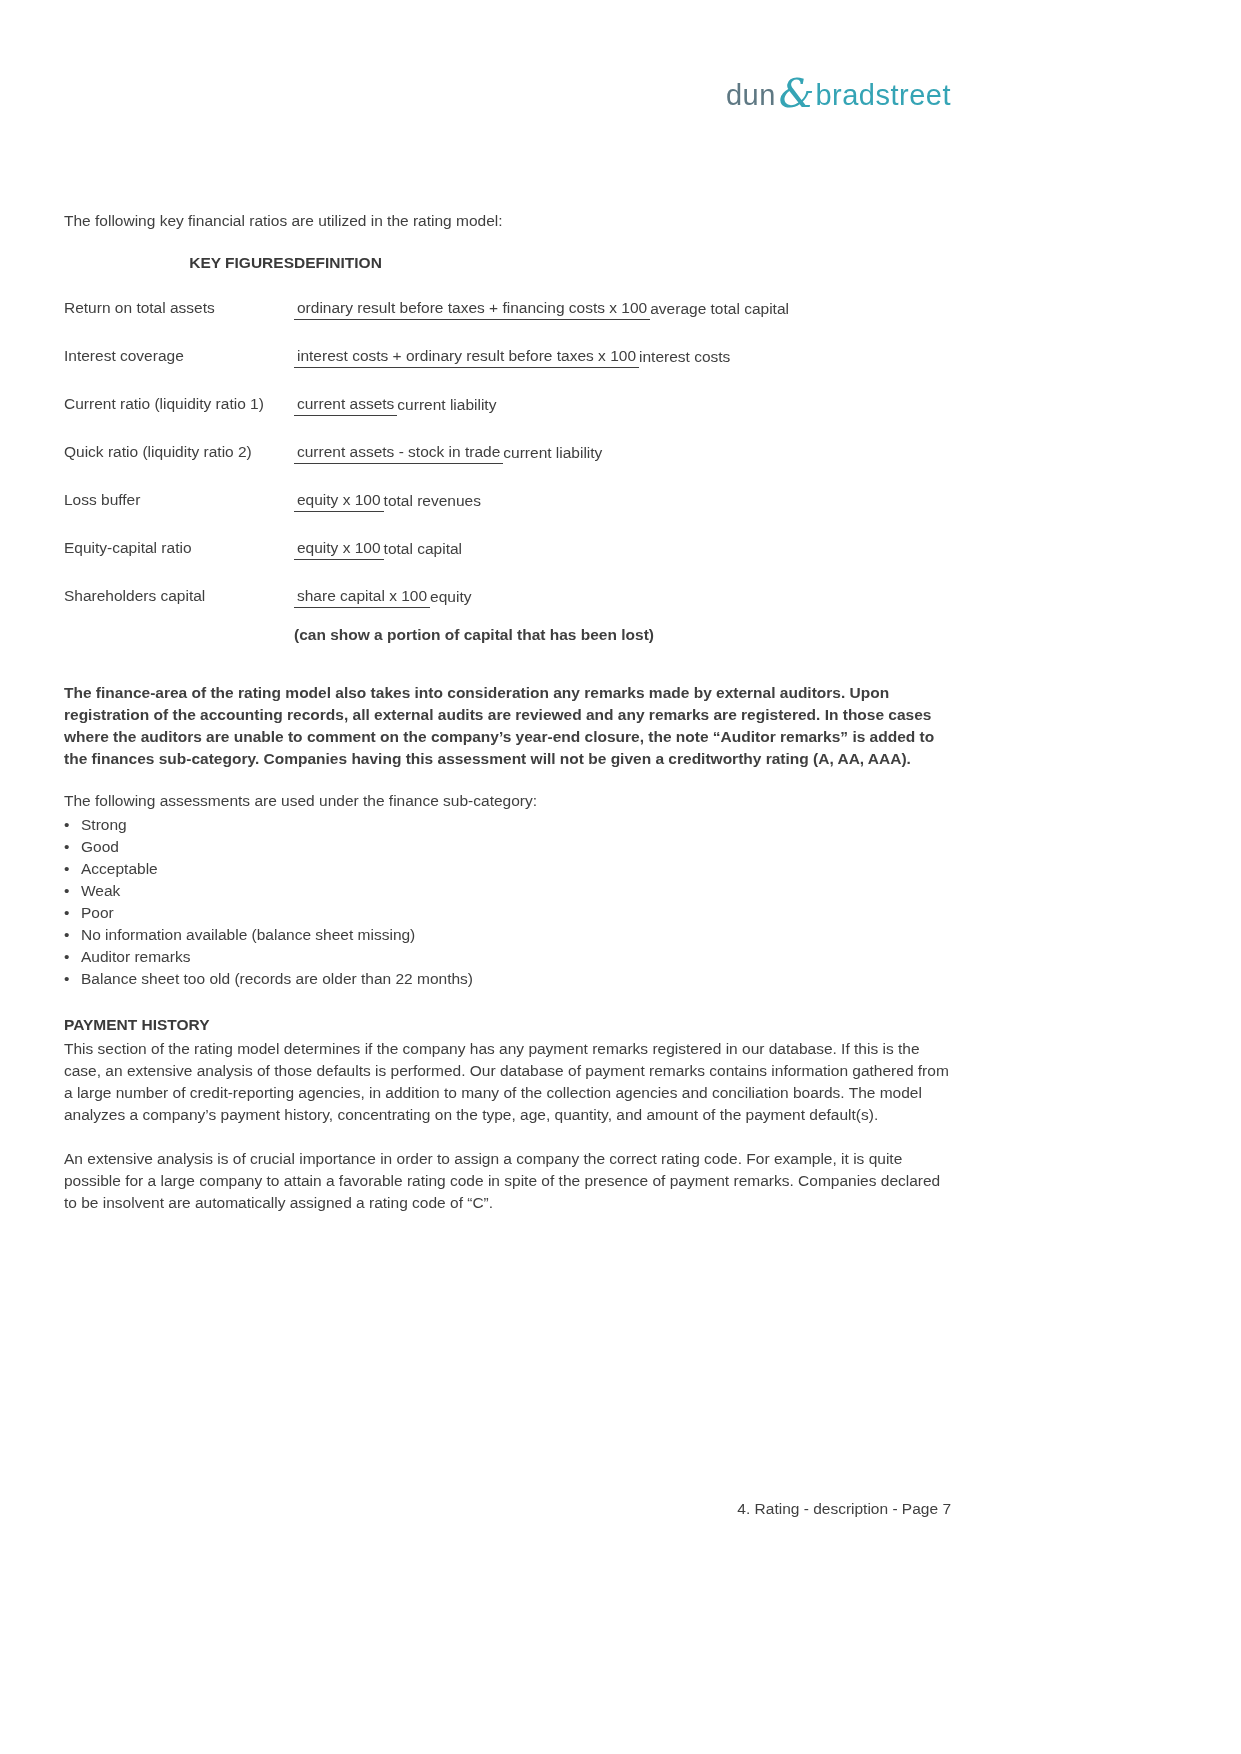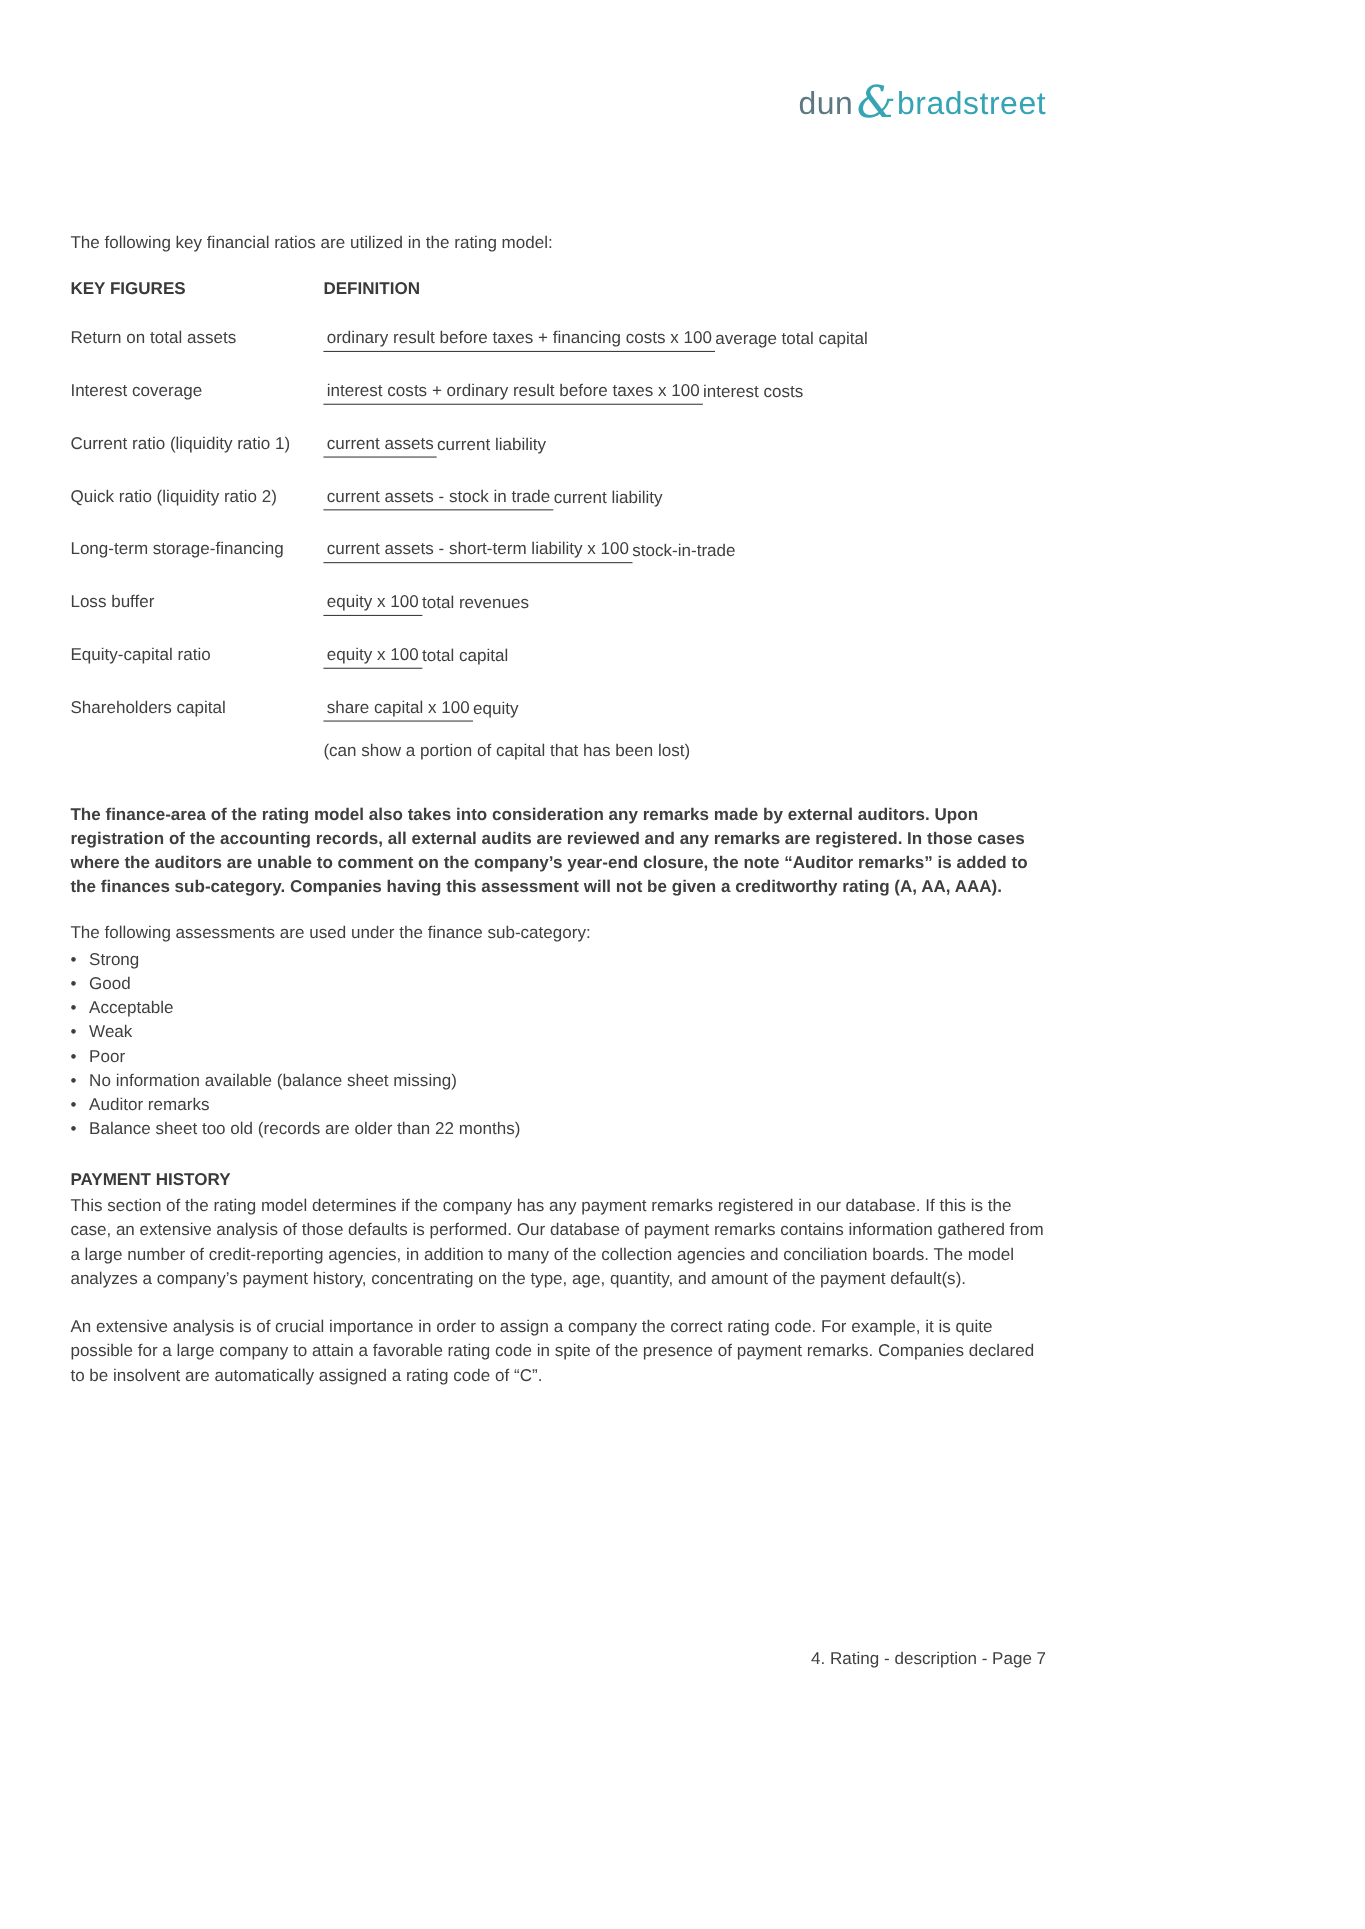--- a/index.html
+++ b/index.html
@@ -52,20 +52,21 @@
   }
 
   .intro { margin-top: 104px; }
 
   
   .table-header {
     display: flex;
     margin-top: 20px;
     font-weight: bold;
     color: #3a3a3a;
+    text-align: right;
   }
   .table-header .h1 { width: 230px; flex-shrink: 0; }
   .rows { margin-top: 14px; }
   .trow {
     display: flex;
     align-items: center;
     min-height: 40px;
     margin-bottom: 8px;
   }
   .figure { width: 230px; flex-shrink: 0; }
@@ -75,21 +76,21 @@
     flex-direction: row;
     align-items: center;
     line-height: 20px;
   }
   .fraction .num {
     display: block;
     border-bottom: 1px solid #3f3f3f;
     padding: 0 3px 1px 3px;
   }
   .fraction .den { display: block; padding-top: 1px; }
-  .note-row { margin-left: 230px; margin-top: 6px; }
+  .note-row { margin-left: 230px; margin-top: 6px; font-weight: bold; }
 
   .para { margin-top: 36px; font-weight: bold; }
   .para-tight { margin-top: 20px; }
 
   .bullets { margin-top: 2px; }
   .bullet-item { display: flex; line-height: 22px; }
   .bullet-item .dot { width: 17px; flex-shrink: 0; }
 
   .section-heading {
     margin-top: 24px;
@@ -160,29 +161,20 @@
   <div class="trow">
     <div class="figure">Quick ratio (liquidity ratio 2)</div>
     <div class="def">
       <span class="fraction">
         <span class="num">current assets - stock in trade</span>
         <span class="den">current liability</span>
       </span>
     </div>
   </div>
 
-  <div class="trow">
-    <div class="figure">Long-term storage-financing</div>
-    <div class="def">
-      <span class="fraction">
-        <span class="num">current assets - short-term liability x 100</span>
-        <span class="den">stock-in-trade</span>
-      </span>
-    </div>
-  </div>
 
   <div class="trow">
     <div class="figure">Loss buffer</div>
     <div class="def">
       <span class="fraction">
         <span class="num">equity x 100</span>
         <span class="den">total revenues</span>
       </span>
     </div>
   </div>

